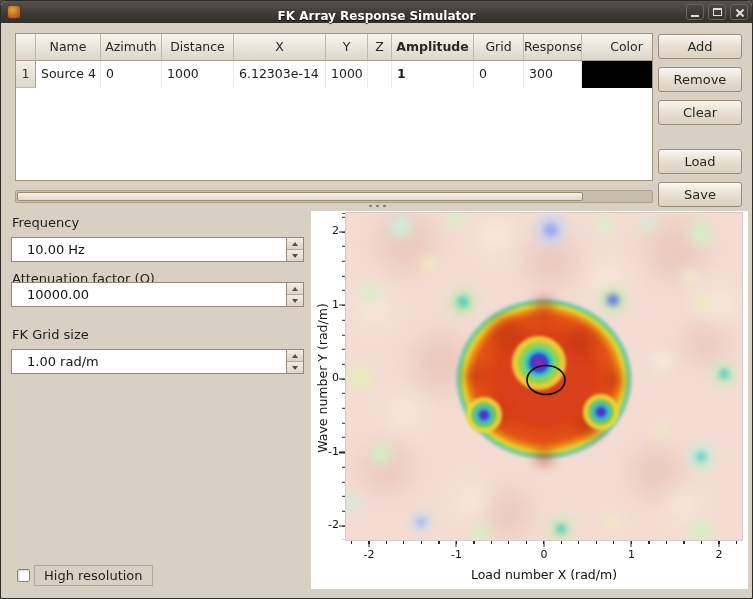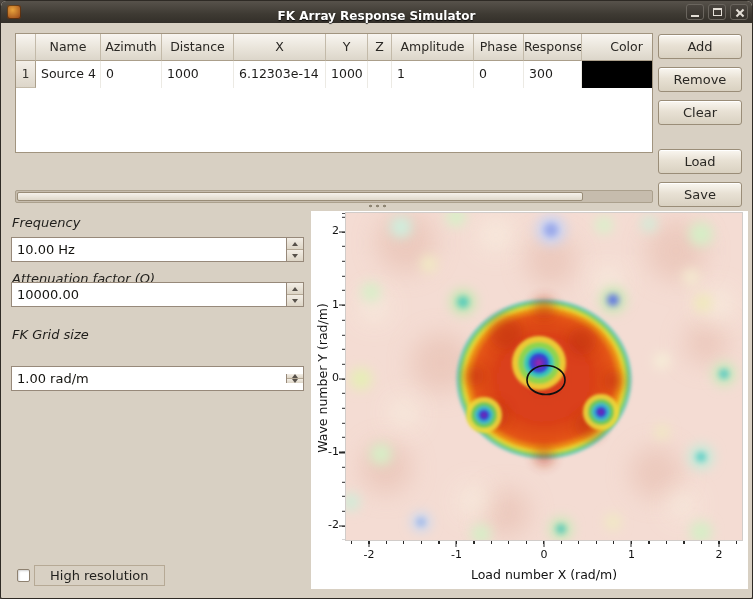--- a/index.html
+++ b/index.html
@@ -22,63 +22,63 @@
   .tb-btn{width:18px;height:16px;border:1px solid #6a655e;border-radius:3px;
     background:linear-gradient(#4a453f,#36322c);display:flex;align-items:center;justify-content:center;}
   .glyph-min{width:8px;height:2px;background:#e3ded6;margin-top:8px;}
   .glyph-max{width:9px;height:8px;border:1px solid #e3ded6;border-top-width:2px;}
   .glyph-close{position:relative;width:9px;height:9px;}
   .glyph-close::before,.glyph-close::after{content:"";position:absolute;left:4px;top:0;
     width:2px;height:10px;background:#e3ded6;}
   .glyph-close::before{transform:rotate(45deg);}
   .glyph-close::after{transform:rotate(-45deg);}
   
-  .table-frame{position:absolute;left:14px;top:32px;width:638px;height:120px;background:#fff;
+  .table-frame{position:absolute;left:14px;top:32px;width:638px;height:148px;background:#fff;
     border:1px solid #a1947f;overflow:hidden;}
   .thead,.trow{display:flex;height:27px;flex-wrap:nowrap;}
   .th{height:27px;line-height:25px;text-align:center;font-size:12.5px;color:#2a2824;flex:none;
     background:linear-gradient(#f8f5f0,#e9e4da 55%,#dcd6ca);
     border-right:1px solid #c3baa9;border-bottom:1px solid #ab9f8b;white-space:nowrap;overflow:hidden;}
   .td{height:27px;line-height:26px;font-size:12.5px;color:#1d1c1a;padding-left:5px;flex:none;
     border-right:1px solid #eceae4;white-space:nowrap;overflow:hidden;}
   .c0{width:20px;}.c1{width:65px;}.c2{width:61px;}.c3{width:72px;}.c4{width:92px;}
-  .c5{width:42px;}.c6{width:24px;}.c7{width:82px;}.c8{width:50px;}.c9{width:58px;}.c10{width:90px;text-align:center;}
+  .c5{width:42px;}.c6{width:24px;}.c7{width:82px;font-weight:bold;}.c8{width:50px;}.c9{width:58px;}.c10{width:90px;text-align:center;}
   .rowhdr{background:linear-gradient(#f3efe8,#ddd6c9);border-right:1px solid #ab9f8b;
     border-bottom:1px solid #c3baa9;text-align:center;padding-left:0;font-size:12px;color:#33312c;}
   .swatch{padding:0;border-right:none;}
   
   .hscroll{position:absolute;left:14px;top:189px;width:638px;height:13px;background:#c6bcad;
     border:1px solid #aba08d;border-radius:2px;}
   .hthumb{position:absolute;left:1px;top:1px;height:9px;width:89%;
     background:linear-gradient(#f6f2eb,#dfd8ca);border:1px solid #998c77;border-radius:2px;}
   .grip{position:absolute;left:366px;top:202px;width:22px;height:6px;
     background:radial-gradient(circle,#8f8674 1.2px,transparent 1.6px) 0 0/7px 6px repeat-x;}
   
   .gbtn{position:absolute;left:657px;width:84px;height:25px;border:1px solid #9a8d78;border-radius:3px;
     background:linear-gradient(#faf7f1,#e8e1d4 45%,#d9d1c1);
     font-family:"DejaVu Sans","Liberation Sans",sans-serif;font-size:13px;color:#2a2824;
     box-shadow:inset 0 1px 0 #fff;padding:0;cursor:default;}
   .b-add{top:33px;}.b-remove{top:66px;}.b-clear{top:99px;}.b-load{top:148px;}.b-save{top:181px;}
   
-  .lbl{position:absolute;left:11px;font-size:13px;color:#201f1c;font-style:italic;}
+  .lbl{position:absolute;left:11px;font-size:13px;color:#201f1c;}
   .l-freq{top:214px;}.l-att{top:270px;}.l-grid{top:326px;}
   .spin{position:absolute;left:10px;width:293px;height:25px;background:#fff;
     border:1px solid #97897a;display:flex;}
-  .s-freq{top:236px;}.s-att{top:281px;}.s-grid{top:365px;align-items:center;}
-  .spin-text{flex:1;font-size:13px;line-height:23px;padding-left:5px;color:#14130f;white-space:nowrap;overflow:hidden;}
+  .s-freq{top:236px;}.s-att{top:281px;}.s-grid{top:348px;}
+  .spin-text{flex:1;font-size:13px;line-height:23px;padding-left:15px;color:#14130f;white-space:nowrap;overflow:hidden;}
   .spin-btns{width:17px;border-left:1px solid #97897a;display:flex;flex-direction:column;}
   .spin-half{flex:1;background:linear-gradient(#f3eee6,#ddd5c6);display:flex;align-items:center;justify-content:center;}
   .spin-half.up{border-bottom:1px solid #b4a895;}
   .arr-up{width:0;height:0;border-left:3px solid transparent;border-right:3px solid transparent;border-bottom:4px solid #57514a;}
   .arr-down{width:0;height:0;border-left:3px solid transparent;border-right:3px solid transparent;border-top:4px solid #57514a;}
   
   .checkbox{position:absolute;left:16px;top:568px;width:13px;height:13px;background:#fff;
     border:1px solid #8e8170;border-radius:2px;box-shadow:inset 1px 1px 2px rgba(0,0,0,.18);}
   .checklabel{position:absolute;left:33px;top:564px;font-size:13px;color:#201f1c;
-    padding:2px 15px;border:1px solid #b6a995;}
+    padding:2px 9px;border:1px solid #b6a995;}
   
   .plot{position:absolute;left:310px;top:210px;width:437px;height:378px;background:#ffffff;}
   .heatmap{position:absolute;left:35px;top:2px;width:396px;height:327px;
     box-shadow:0 0 0 1px rgba(70,50,40,.25);}
   .xt-major{position:absolute;left:35px;top:330px;width:396px;height:6px;
     background:repeating-linear-gradient(to right,#2a2a2a 0 1px,transparent 1px 87.5px);
     background-position:22.5px 0;}
   .xt-minor{position:absolute;left:35px;top:330px;width:396px;height:3px;
     background:repeating-linear-gradient(to right,#2a2a2a 0 1px,transparent 1px 17.5px);
     background-position:5px 0;}
@@ -122,21 +122,21 @@
   <div class="table-frame">
     <div class="thead">
       <div class="th c0"></div>
       <div class="th c1">Name</div>
       <div class="th c2">Azimuth</div>
       <div class="th c3">Distance</div>
       <div class="th c4">X</div>
       <div class="th c5">Y</div>
       <div class="th c6">Z</div>
       <div class="th c7">Amplitude</div>
-      <div class="th c8">Phase</div>
+      <div class="th c8">Grid</div>
       <div class="th c9">Response</div>
       <div class="th c10">Color</div>
     </div>
     <div class="trow">
       <div class="td c0 rowhdr">1</div>
       <div class="td c1">Source 4</div>
       <div class="td c2">0</div>
       <div class="td c3">1000</div>
       <div class="td c4">6.12303e-14</div>
       <div class="td c5">1000</div>

